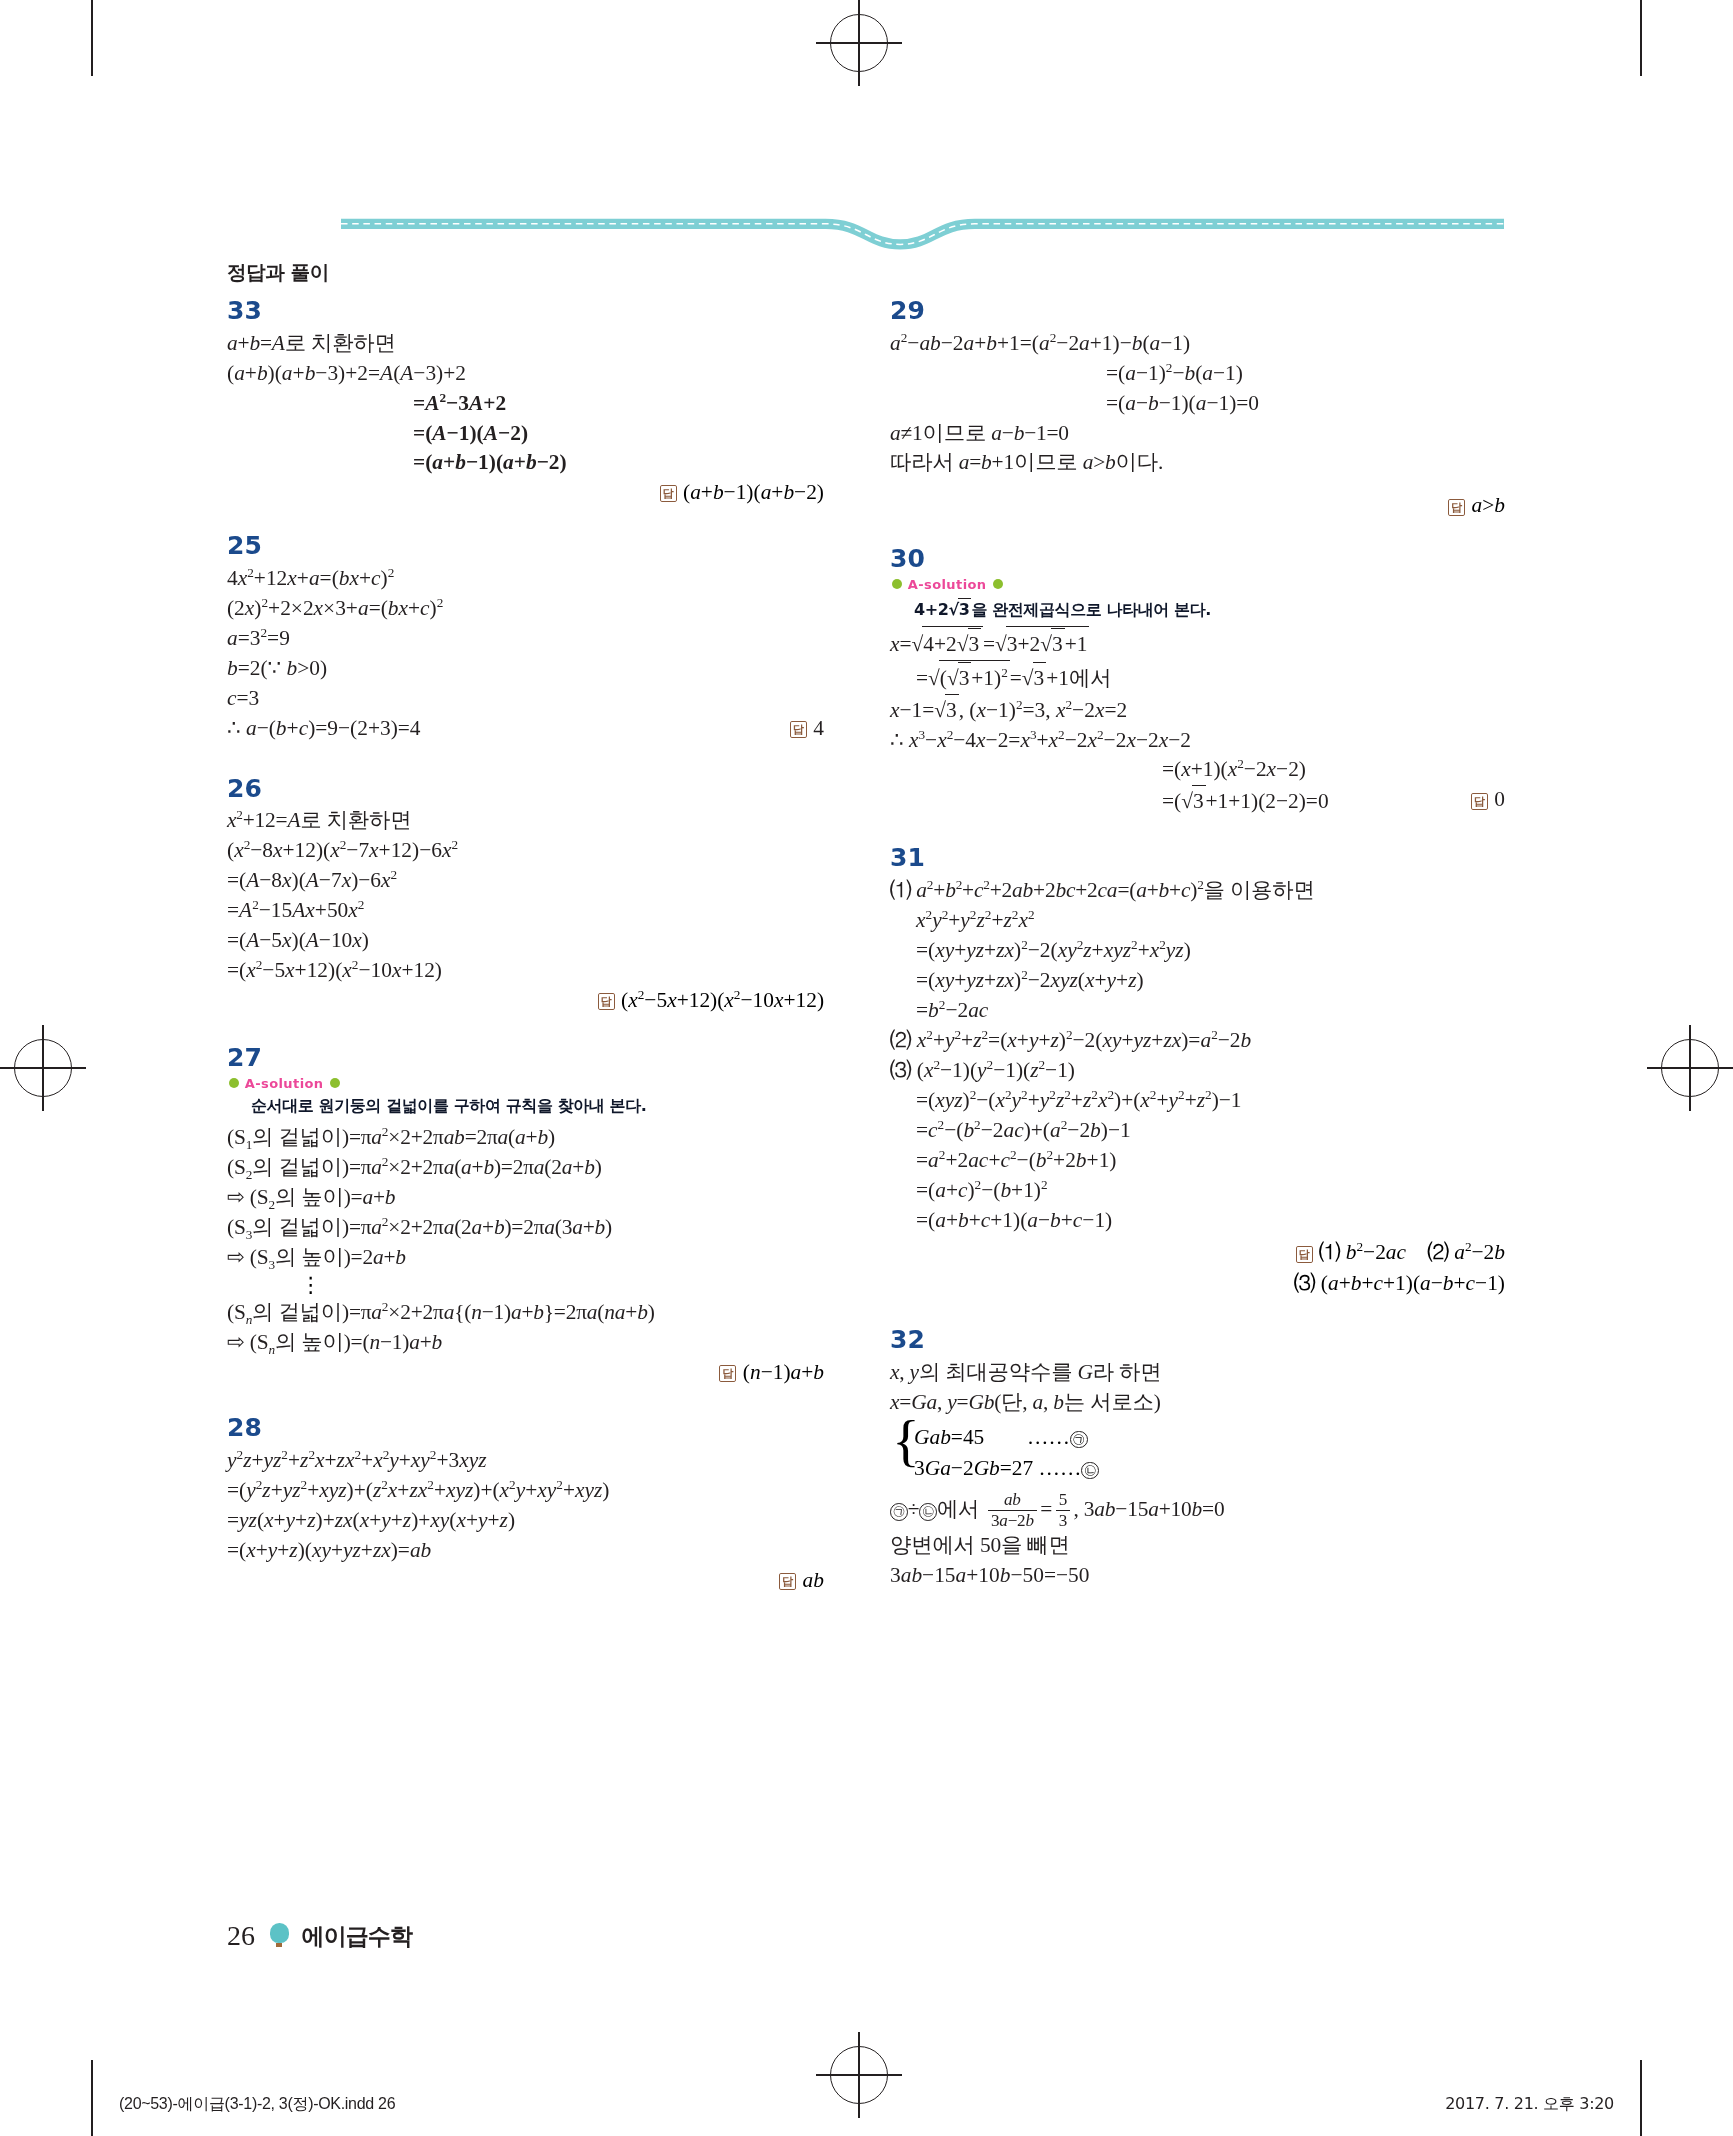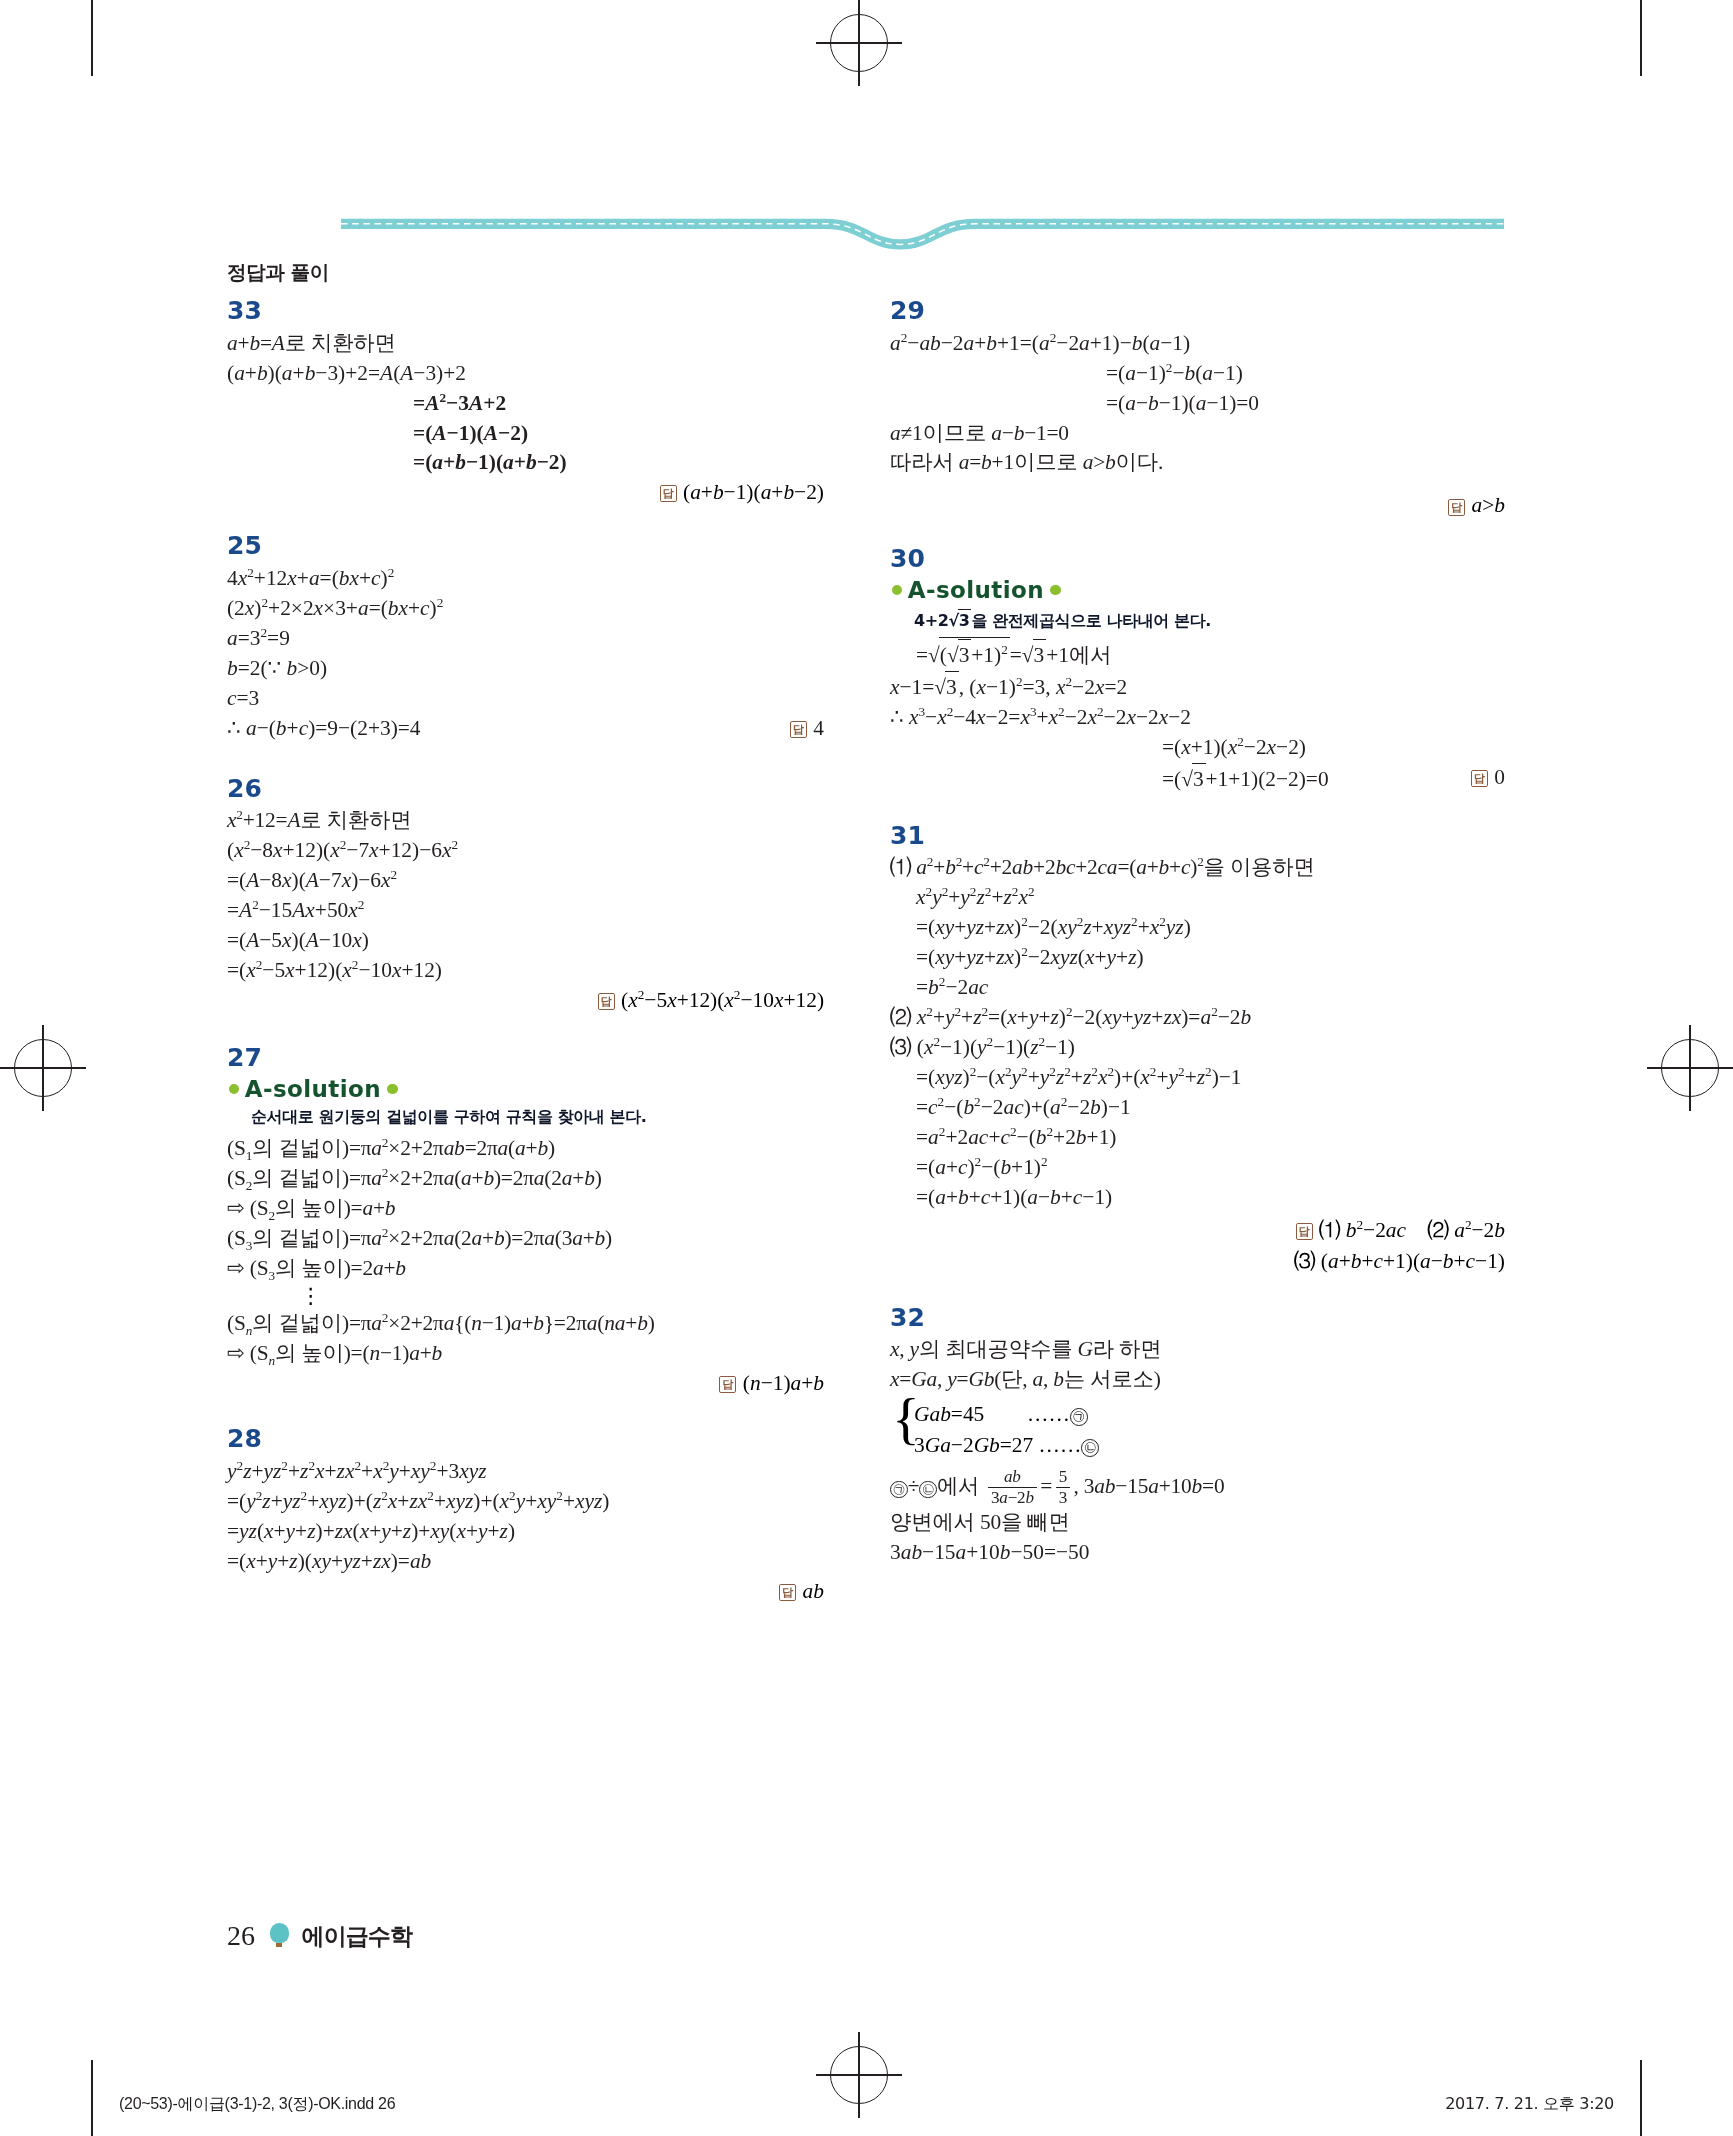--- a/index.html
+++ b/index.html
@@ -47,21 +47,21 @@
 
   .prob{position:relative;margin-bottom:24px;}
   .prob-num{
     font-family:"DejaVu Sans","Liberation Sans",sans-serif;
     font-weight:bold;font-size:25px;color:#1b4a8c;
     line-height:1.0;margin-bottom:5.6px;
   }
 
   .asol{
     font-family:"DejaVu Sans","Liberation Sans",sans-serif;
-    font-weight:bold;font-size:23px;color:#14532d;
+    font-weight:bold;font-size:13px;color:#ec4899;
     letter-spacing:0.4px;margin:1.9px 0 5.6px 1.9px;white-space:nowrap;
   }
   .asol .dot{
     display:inline-block;width:10.3px;height:10.3px;border-radius:50%;
     background:#8cbf2e;vertical-align:middle;margin:0 5.6px 2.8px 0;
   }
   .asol .dot.r{margin:0 0 2.8px 6.5px;}
 
   .asol-text{
     font-family:"DejaVu Sans","Liberation Sans",sans-serif;
@@ -291,20 +291,21 @@
         <span class="ansbox">답</span><span><i class="v">a</i>&gt;<i class="v">b</i></span>
       </div>
     </div>
 
     <div class="prob" style="margin-top:28px;">
       <div class="prob-num">30</div>
       <div class="asol">
         <span class="dot"></span><span>A-solution</span><span class="dot r"></span>
       </div>
       <div class="asol-text">4+2<span class="rad"><span class="sign">√</span><span class="bar">3</span></span>을 완전제곱식으로 나타내어 본다.</div>
+      <div class="ln"><i class="v">x</i>=<span class="rad"><span class="sign">√</span><span class="bar">4+2<span class="rad"><span class="sign">√</span><span class="bar">3</span></span></span></span>=<span class="rad"><span class="sign">√</span><span class="bar">3+2<span class="rad"><span class="sign">√</span><span class="bar">3</span></span>+1</span></span></div>
       <div class="ln ind1">=<span class="rad"><span class="sign">√</span><span class="bar">(<span class="rad"><span class="sign">√</span><span class="bar">3</span></span>+1)<sup>2</sup></span></span>=<span class="rad"><span class="sign">√</span><span class="bar">3</span></span>+1에서</div>
       <div class="ln"><i class="v">x</i>−1=<span class="rad"><span class="sign">√</span><span class="bar">3</span></span>, (<i class="v">x</i>−1)<sup>2</sup>=3, <i class="v">x</i><sup>2</sup>−2<i class="v">x</i>=2</div>
       <div class="ln">∴ <i class="v">x</i><sup>3</sup>−<i class="v">x</i><sup>2</sup>−4<i class="v">x</i>−2=<i class="v">x</i><sup>3</sup>+<i class="v">x</i><sup>2</sup>−2<i class="v">x</i><sup>2</sup>−2<i class="v">x</i>−2<i class="v">x</i>−2</div>
       <div class="ln ind4">=(<i class="v">x</i>+1)(<i class="v">x</i><sup>2</sup>−2<i class="v">x</i>−2)</div>
       <div class="ln ind4" style="position:relative;">=(<span class="rad"><span class="sign">√</span><span class="bar">3</span></span>+1+1)(2−2)=0<span style="position:absolute;right:0;top:0;"><span class="ansbox">답</span><span>0</span></span></div>
     </div>
 
     <div class="prob" style="margin-top:28px;">
       <div class="prob-num">31</div>
       <div class="ln ko">⑴ <i class="v">a</i><sup>2</sup>+<i class="v">b</i><sup>2</sup>+<i class="v">c</i><sup>2</sup>+2<i class="v">ab</i>+2<i class="v">bc</i>+2<i class="v">ca</i>=(<i class="v">a</i>+<i class="v">b</i>+<i class="v">c</i>)<sup>2</sup>을 이용하면</div>

